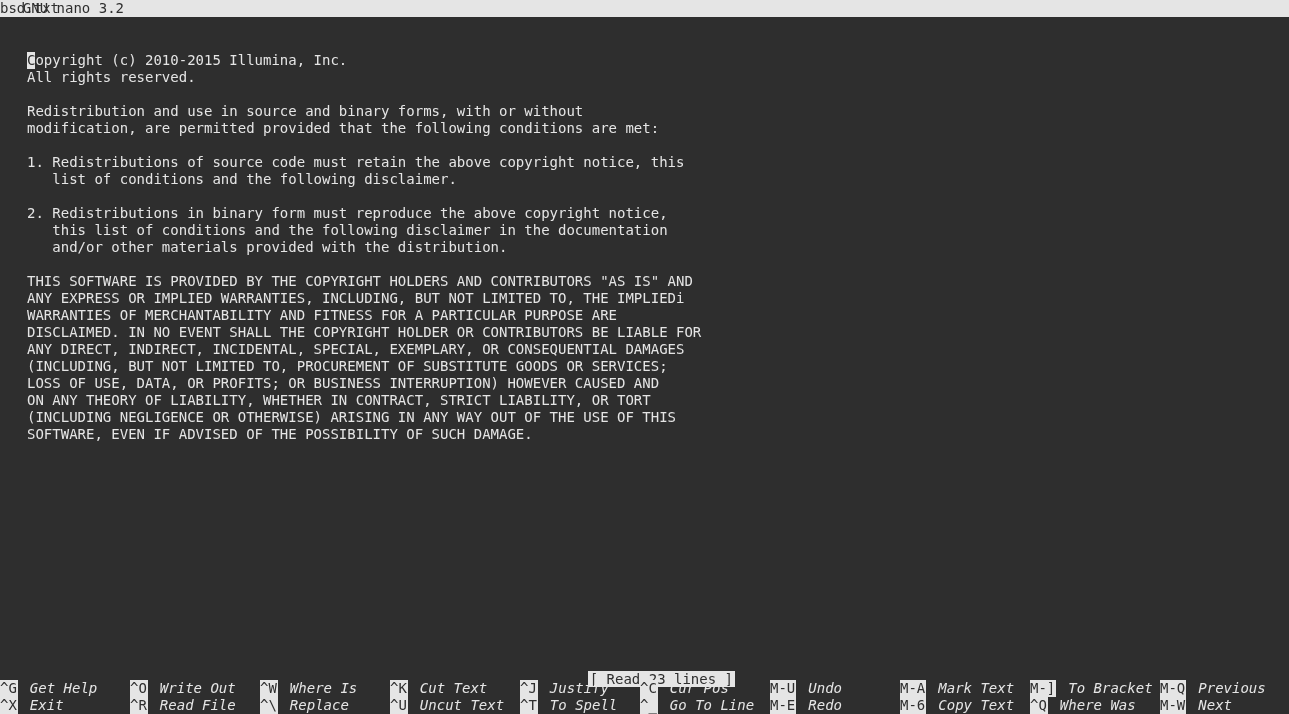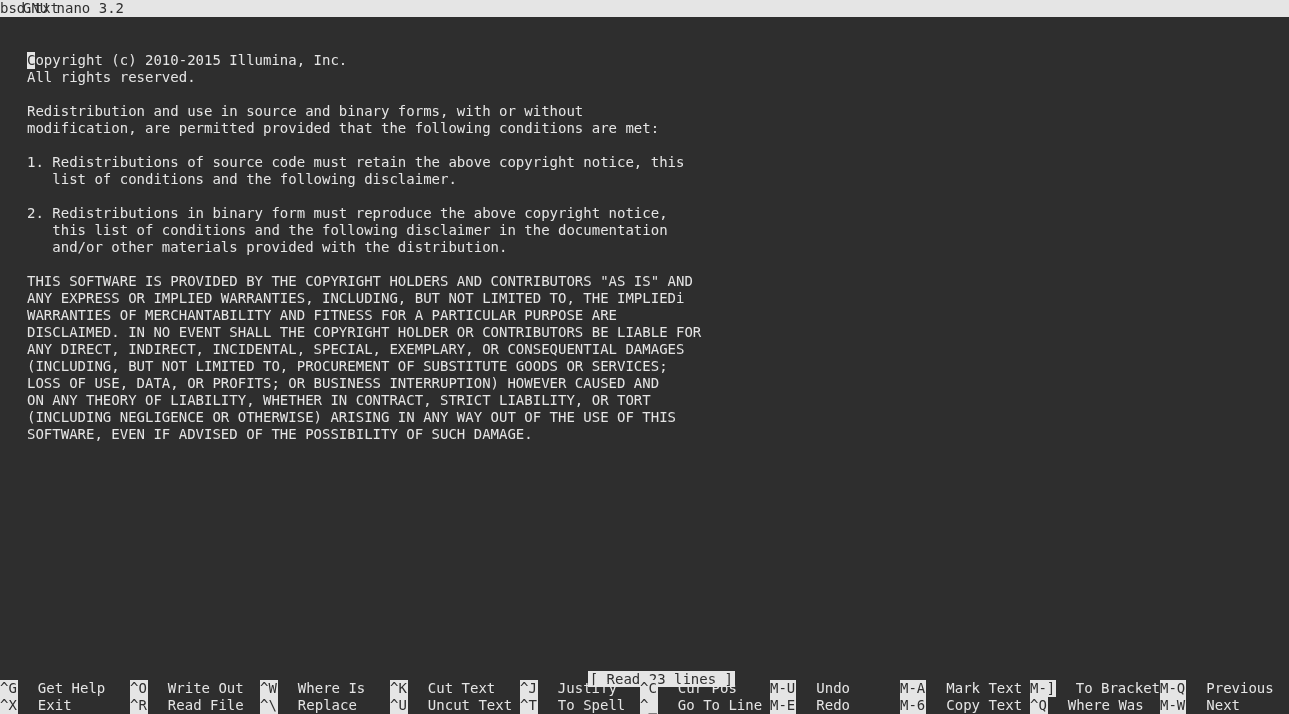--- a/index.html
+++ b/index.html
@@ -67,22 +67,23 @@
   .cell { display: flex; }
   .key {
     background: #e5e5e5;
     color: #2e2e2e;
     display: inline-block;
     min-width: 2ch;
     text-align: left;
     padding: 0 1px 0 0;
   }
   .desc {
-    padding-left: 20px;
+    padding-left: 12px;
     color: #e5e5e5;
+    font-style: italic;
   }
 </style>
 </head>
 <body>
 
 <div class="screen">
 
   <div class="titlebar">
     <span class="left">  GNU nano 3.2</span>
     <span class="center">bsd.txt</span>

